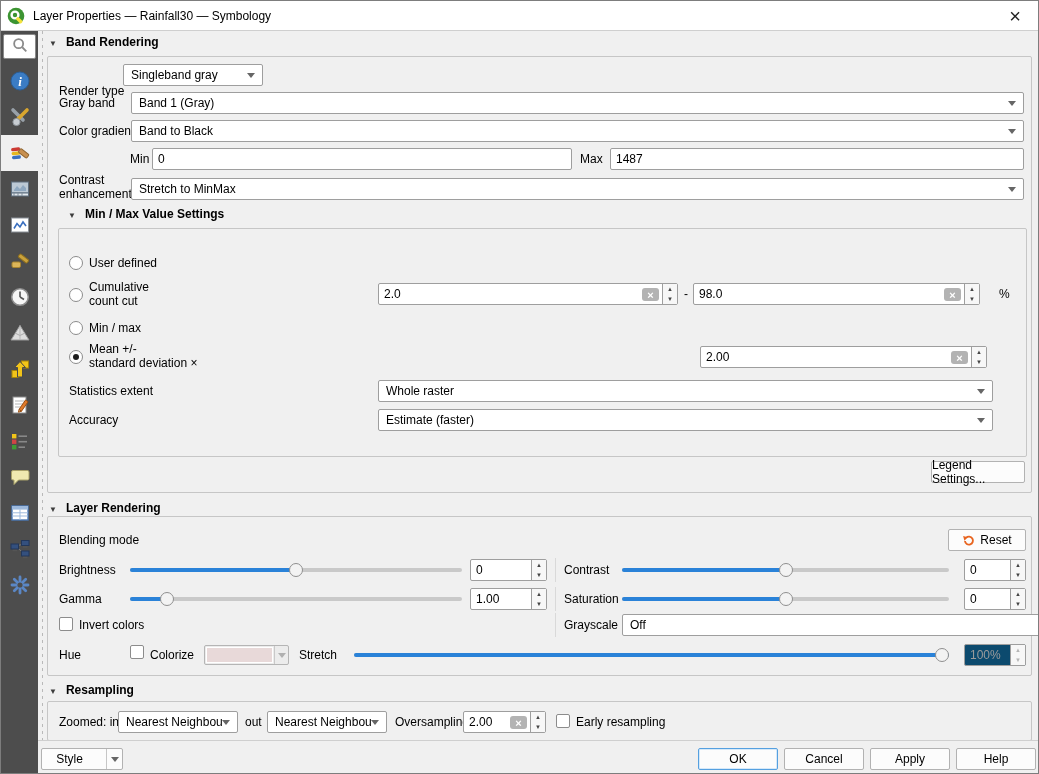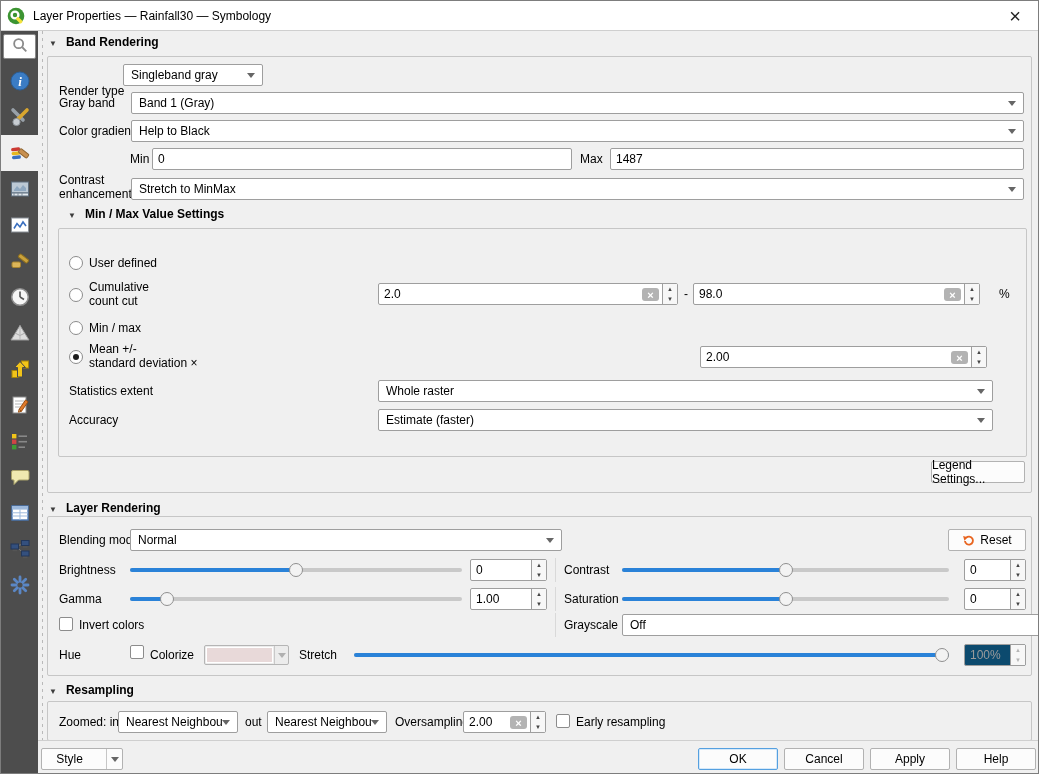--- a/index.html
+++ b/index.html
@@ -266,21 +266,21 @@
       </div>
 
       <span class="lbl" style="left:11px;top:39px;">Gray band</span>
       <div class="dd" style="left:83px;top:35px;width:893px;">
         <span class="txt">Band 1 (Gray)</span>
         <span class="arr"></span>
       </div>
 
       <span class="lbl" style="left:11px;top:67px;">Color gradient</span>
       <div class="dd" style="left:83px;top:63px;width:893px;">
-        <span class="txt">Help to Black</span>
+        <span class="txt">Band to Black</span>
         <span class="arr"></span>
       </div>
 
       <span class="lbl" style="left:82px;top:95px;">Min</span>
       <div class="field" style="left:104px;top:91px;width:420px;">
         <input value="0" style="">
       </div>
       <span class="lbl" style="left:532px;top:95px;">Max</span>
       <div class="field" style="left:562px;top:91px;width:414px;">
         <input value="1487" style="">
@@ -356,24 +356,20 @@
       </div>
     </div>
 
     <div class="sect" style="left:11px;top:470px;">
       <span class="tri"></span>
       <span>Layer Rendering</span>
     </div>
 
     <div class="frame" style="left:9px;top:485px;width:985px;height:160px;">
       <span class="lbl" style="left:11px;top:16px;">Blending mode</span>
-      <div class="dd" style="left:82px;top:12px;width:432px;">
-        <span class="txt">Normal</span>
-        <span class="arr"></span>
-      </div>
       <div class="btn" style="left:900px;top:12px;width:78px;">
         <span style="width:13px;height:13px;">
           <svg width="13" height="13" viewBox="0 0 14 14">
               <path d="M3.2 7.5 a4.3 4.3 0 1 0 1.2 -3.4" fill="none" stroke="#e8641f" stroke-width="2"></path>
               <polygon points="1.2,2.2 6.2,3.4 2.6,7.4" fill="#e8641f"></polygon>
             </svg>
         </span>
         <span>Reset</span>
       </div>
 

